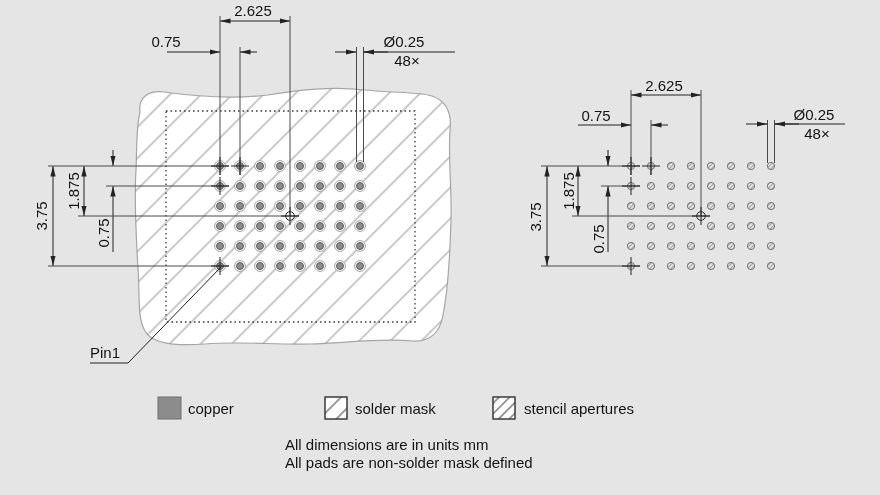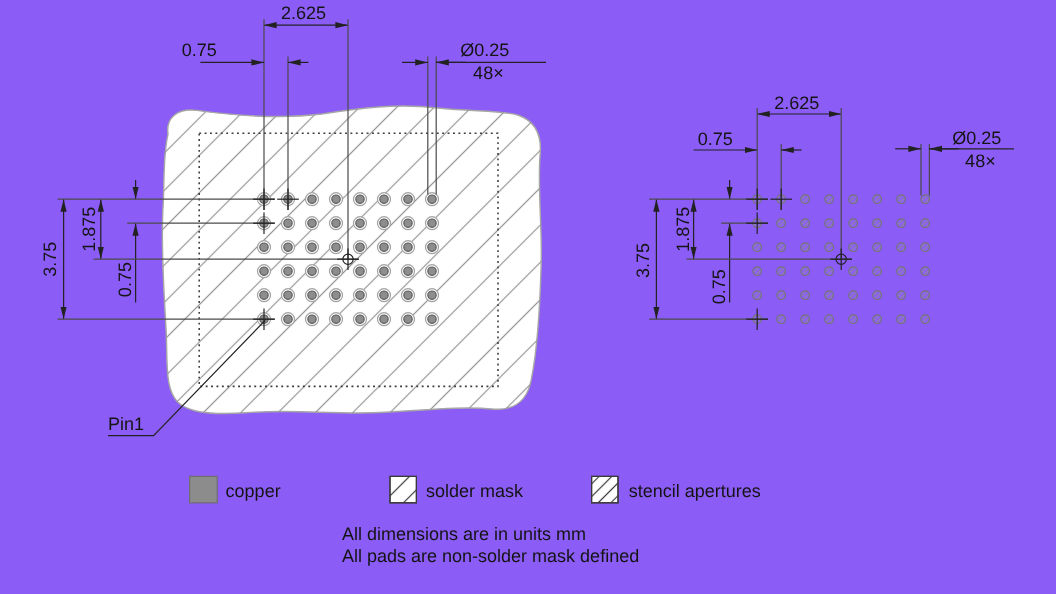--- a/index.html
+++ b/index.html
@@ -1,16 +1,16 @@
 <!DOCTYPE html>
 <html><head>
 <meta charset="utf-8">
 <style>
   html,body{margin:0;padding:0;background:#fff;}
-  .stage{position:relative;width:880px;height:495px;background:#8b5cf6;overflow:hidden;
+  .stage{position:relative;width:880px;height:495px;background:#e5e5e5;overflow:hidden;
          font-family:"Liberation Sans", sans-serif;}
   svg{display:block;}
   
   .blob-outline{fill:#ffffff;stroke:#a6a6a6;stroke-width:1.2;}
   .blob-hatch{fill:url(#hatchBlob);stroke:none;}
   .courtyard{fill:none;stroke:#3c3c3c;stroke-width:1.3;stroke-dasharray:1.6 2.9;}
   .dim{stroke:#222222;stroke-width:1;fill:none;}
   .ext{stroke:#4a4a4a;stroke-width:1;fill:none;}
   .leader{stroke:#222222;stroke-width:1;fill:none;}
   .cross{stroke:#222222;stroke-width:1;}

